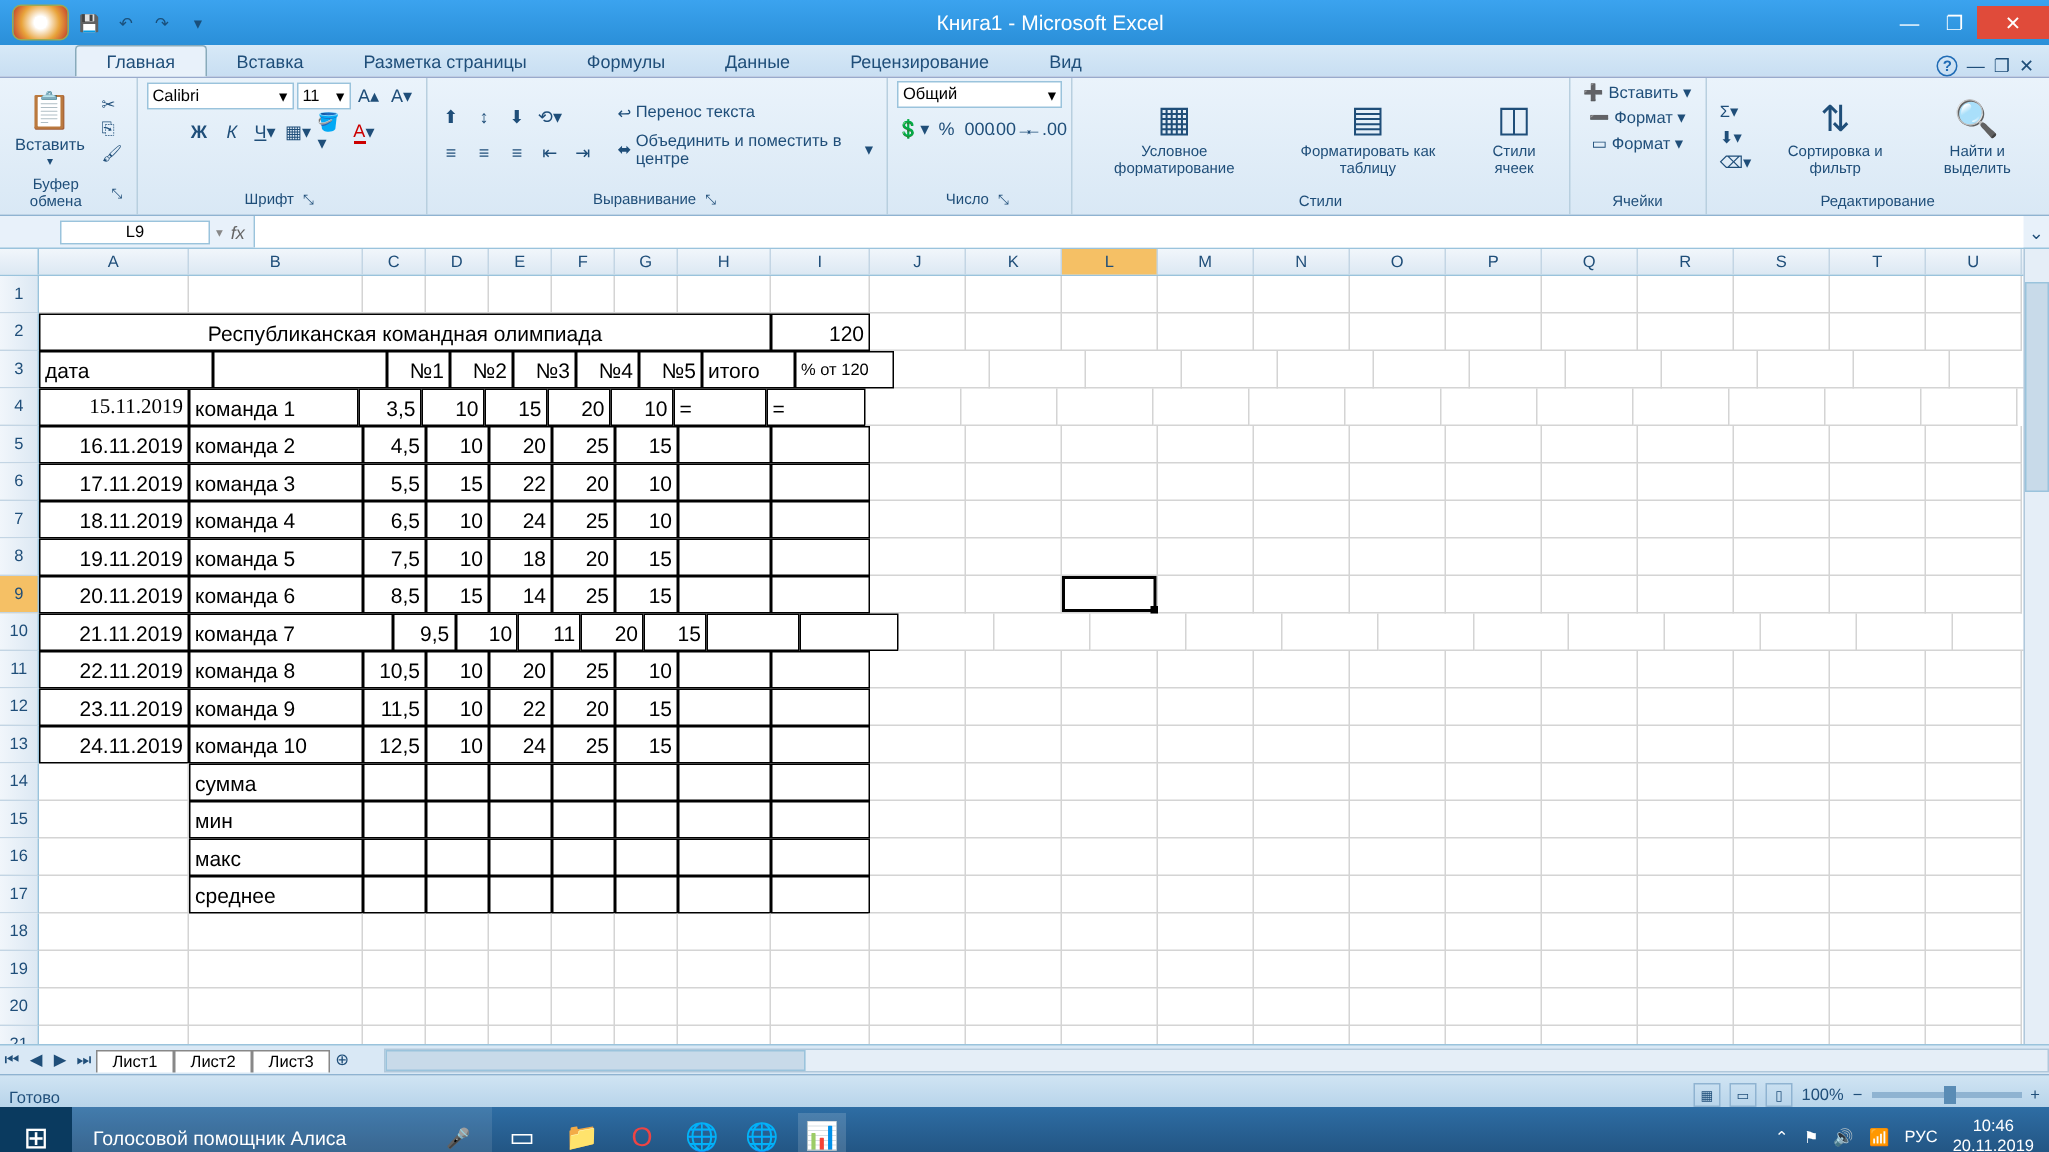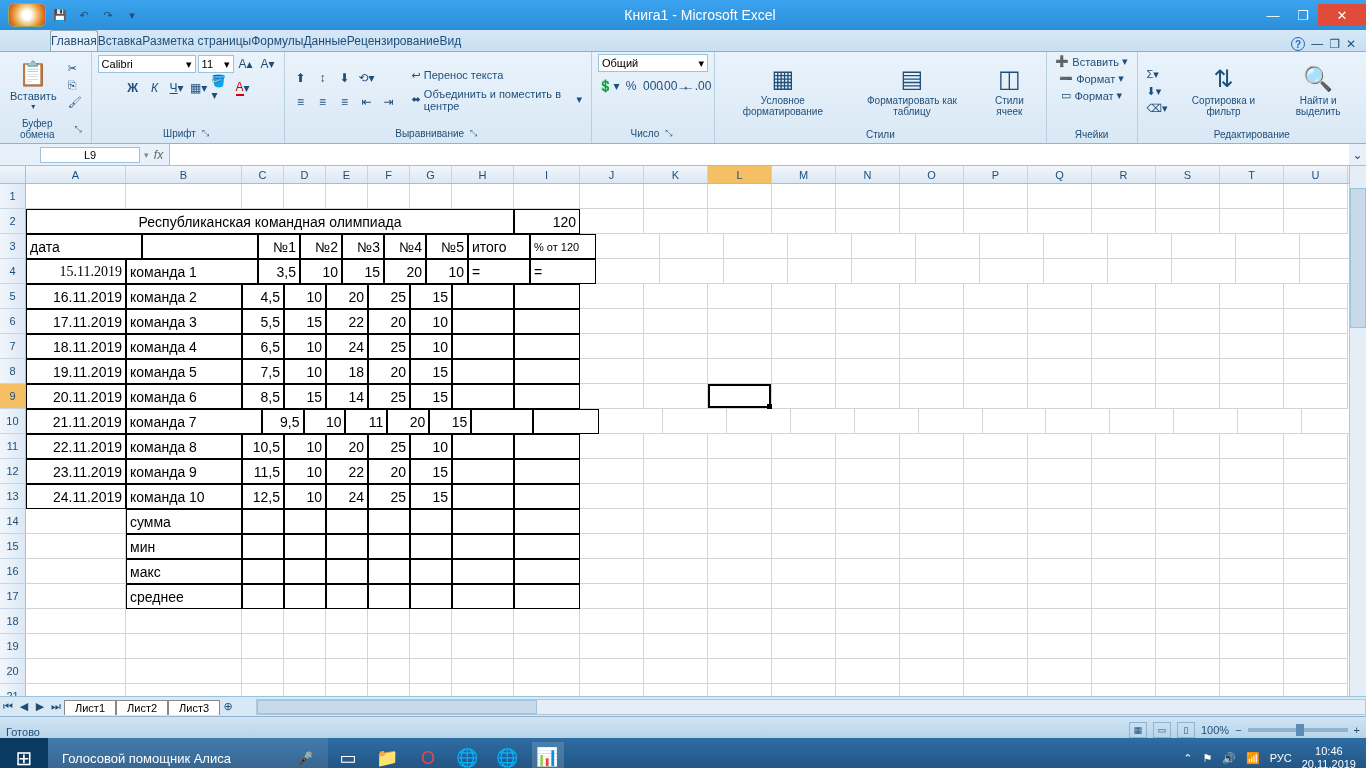--- a/index.html
+++ b/index.html
@@ -10,21 +10,21 @@
 .qat { display: flex; align-items: center; gap: 4px; padding-left: 8px; }
 .office-btn { width: 38px; height: 24px; background: radial-gradient(circle, #fff 20%, #e8a33b 60%, #c0392b 100%); border-radius: 6px; border: 1px solid #9a5; display:flex; align-items:center; justify-content:center; font-size:10px; font-weight:bold;}
 .qat-btn { width: 20px; height: 20px; display: flex; align-items: center; justify-content: center; color: #1a4f7a; font-size: 11px; cursor: pointer; }
 .title-text { flex: 1; text-align: center; font-size: 14px; }
 .win-btns { display: flex; }
 .win-btn { width: 30px; height: 22px; display: flex; align-items: center; justify-content: center; font-size: 13px; cursor: pointer; }
 .win-close { width: 48px; background: #e04b3a; color: #fff; }
 
 
 .tabrow { height: 22px; background: linear-gradient(#d7e9f7, #c8def2); display: flex; align-items: flex-end; padding-left: 50px; border-bottom: 1px solid #9ac; }
-.tab { padding: 3px 0; font-size: 12px; color: #1f4e79; cursor: pointer; }
+.tab { padding: 3px 20px; font-size: 12px; color: #1f4e79; cursor: pointer; }
 .tab.active { background: #e8f1fa; border: 1px solid #8ab; border-bottom: none; border-radius: 3px 3px 0 0; }
 .tab-help { margin-left: auto; padding-right: 10px; display:flex; gap:6px; align-items:center;}
 
 
 .ribbon { height: 92px; background: linear-gradient(#eaf3fb, #d9e8f5); border-bottom: 1px solid #8fb3d1; display: flex; }
 .group { border-right: 1px solid #b8cfdf; padding: 2px 6px; display: flex; flex-direction: column; }
 .group-body { flex: 1; display: flex; align-items: center; gap: 4px; }
 .group-label { font-size: 10px; color: #1f4e79; text-align: center; padding: 1px 0; display:flex; justify-content:center; align-items:center; gap:3px;}
 .dlauncher { font-size:9px; color:#1f4e79; border:1px solid transparent; padding:0 2px;}
 .big-btn { display: flex; flex-direction: column; align-items: center; justify-content: center; padding: 2px 4px; min-width: 44px; font-size: 11px; color: #1f4e79; cursor: pointer; }
@@ -393,21 +393,21 @@
         <div class="cell" style="width: 64px;"></div>
         <div class="cell" style="width: 64px;"></div>
         <div class="cell" style="width: 64px;"></div>
         <div class="cell" style="width: 64px;"></div>
         <div class="cell" style="width: 64px;"></div>
         <div class="cell" style="width: 64px;"></div>
       </div>
       <div class="gridrow">
         <div class="rh">4</div>
         <div class="cell num" style="width: 100px; border-width: 1px; border-style: solid; border-color: rgb(0, 0, 0); justify-content: flex-end; font-family: Liberation Serif, serif;">15.11.2019</div>
-        <div class="cell" style="width: 132px; border-width: 1px; border-style: solid; border-color: rgb(0, 0, 0);">команда 1</div>
+        <div class="cell" style="width: 113px; border-width: 1px; border-style: solid; border-color: rgb(0, 0, 0);">команда 1</div>
         <div class="cell num" style="width: 42px; border-width: 1px; border-style: solid; border-color: rgb(0, 0, 0);">3,5</div>
         <div class="cell num" style="width: 42px; border-width: 1px; border-style: solid; border-color: rgb(0, 0, 0);">10</div>
         <div class="cell num" style="width: 42px; border-width: 1px; border-style: solid; border-color: rgb(0, 0, 0);">15</div>
         <div class="cell num" style="width: 42px; border-width: 1px; border-style: solid; border-color: rgb(0, 0, 0);">20</div>
         <div class="cell num" style="width: 42px; border-width: 1px; border-style: solid; border-color: rgb(0, 0, 0);">10</div>
         <div class="cell" style="width: 62px; border-width: 1px; border-style: solid; border-color: rgb(0, 0, 0);">=</div>
         <div class="cell" style="width: 66px; border-width: 1px; border-style: solid; border-color: rgb(0, 0, 0);">=</div>
         <div class="cell" style="width: 64px;"></div>
         <div class="cell" style="width: 64px;"></div>
         <div class="cell" style="width: 64px;"></div>

